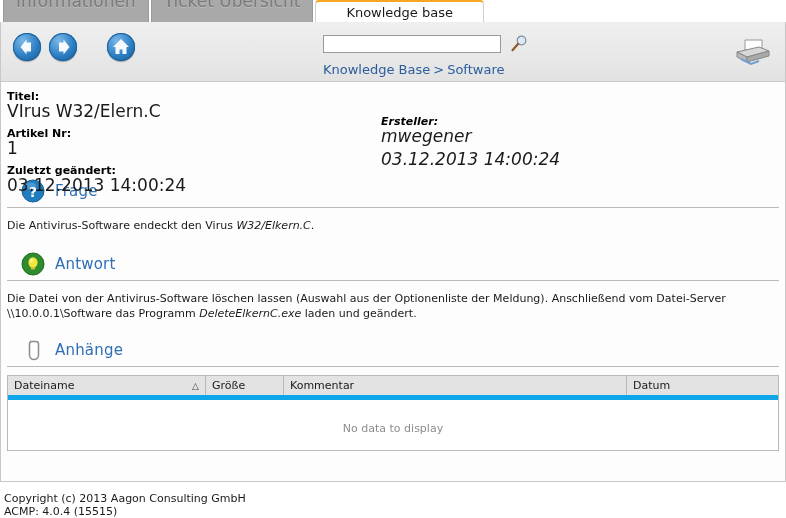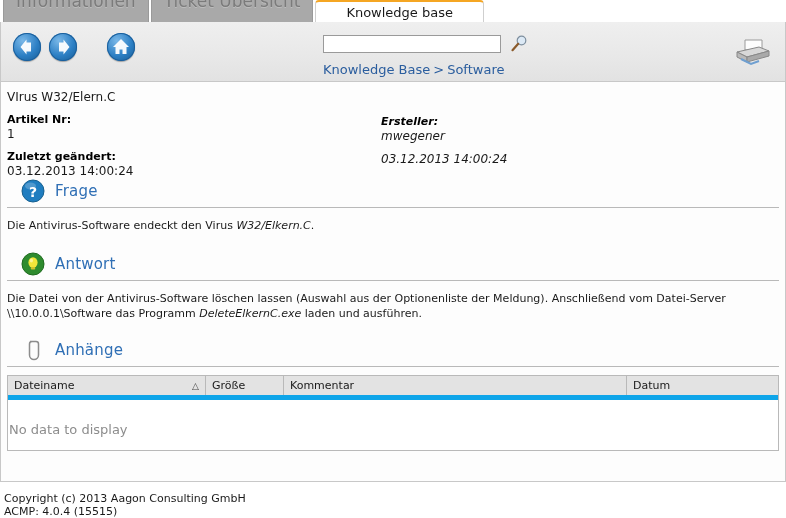--- a/index.html
+++ b/index.html
@@ -155,21 +155,21 @@
   }
   .meta-col-left { position: absolute; left: 6px; top: 8px; width: 370px; }
   .meta-col-right { position: absolute; left: 380px; top: 33px; width: 380px; font-style: italic; }
   .meta-label {
     font-weight: bold;
     font-size: 11px;
     color: #000;
     line-height: 14px;
   }
   .meta-value {
-    font-size: 12px;
+    font-size: 17px;
     color: #1a1a1a;
     line-height: 14px;
     margin-bottom: 9px;
   }
   .meta-value.last { margin-bottom: 0; }
 
   
   .section { margin: 0 6px; }
   .section-head {
     display: flex;
@@ -219,24 +219,24 @@
     white-space: nowrap;
   }
   table.attachments th.last { border-right: none; }
   table.attachments th .th-inner {
     display: flex;
     align-items: center;
     justify-content: space-between;
   }
   .sort-arrow { font-size: 9px; color: #444; margin-left: 6px; }
   table.attachments td.empty {
-    text-align: left;
+    text-align: center;
     color: #8d8d8d;
     padding-top: 22px;
-    font-size: 13px;
+    font-size: 11px;
     background: #fff;
   }
 
   
   .footer {
     position: absolute;
     left: 0;
     bottom: 0;
     width: 100%;
     padding: 6px 0 0 4px;
@@ -304,20 +304,21 @@
         <path d="M8 16 L30 11 L40 15 L18 21 Z" fill="#d8d8d8" stroke="#888" stroke-width="1"></path>
         <path d="M8 16 L8 21 L18 26 L18 21 Z" fill="#b9b9b9" stroke="#888" stroke-width="1"></path>
         <path d="M18 21 L40 15 L40 20 L18 26 Z" fill="#a9a9a9" stroke="#888" stroke-width="1"></path>
         <path d="M12 23 L22 28 L30 25" fill="none" stroke="#6f9fd0" stroke-width="2"></path>
       </svg>
     </div>
   </div>
 
   <div class="meta">
     <div class="meta-col-left">
+      <div class="meta-label">Titel:</div>
       <div class="meta-value">VIrus W32/Elern.C</div>
       <div class="meta-label">Artikel Nr:</div>
       <div class="meta-value">1</div>
       <div class="meta-label">Zuletzt geändert:</div>
       <div class="meta-value last">03.12.2013 14:00:24</div>
     </div>
     <div class="meta-col-right">
       <div class="meta-label">Ersteller:</div>
       <div class="meta-value">mwegener</div>
       <div class="meta-value last">03.12.2013 14:00:24</div>
@@ -348,21 +349,21 @@
           <circle cx="12" cy="12" r="11" fill="#2e8b2e"></circle>
           <circle cx="12" cy="12" r="11" fill="none" stroke="#1f6b1f" stroke-width="1"></circle>
           <ellipse cx="12" cy="10.5" rx="4.6" ry="5.2" fill="#f2e63a"></ellipse>
           <rect x="9.8" y="15" width="4.4" height="2.6" rx="0.8" fill="#cfc42c"></rect>
           <ellipse cx="10.4" cy="8.6" rx="1.6" ry="2" fill="#fdf7b0" opacity="0.8"></ellipse>
         </svg>
       </span>
       <span class="section-title">Antwort</span>
     </div>
     <div class="section-body">
-      <span>Die Datei von der Antivirus-Software löschen lassen (Auswahl aus der Optionenliste der Meldung). Anschließend vom Datei-Server \\10.0.0.1\Software das Programm </span><i>DeleteElkernC.exe</i><span> laden und ausführen.</span>
+      <span>Die Datei von der Antivirus-Software löschen lassen (Auswahl aus der Optionenliste der Meldung). Anschließend vom Datei-Server \\10.0.0.1\Software das Programm </span><i>DeleteElkernC.exe</i><span> laden und geändert.</span>
     </div>
   </div>
 
   <div class="section" style="margin-top:12px;text-align:center;">
     <div class="section-head">
       <span class="section-icon">
         <svg width="24" height="24" viewBox="0 0 24 24">
           <path d="M9 3.5 h6 a2.5 2.5 0 0 1 2.5 2.5 v11 a4.5 4.5 0 0 1 -9 0 v-11 a2.5 2.5 0 0 1 2.5 -2.5 z" fill="none" stroke="#8d8d8d" stroke-width="1.5"></path>
         </svg>
       </span>

